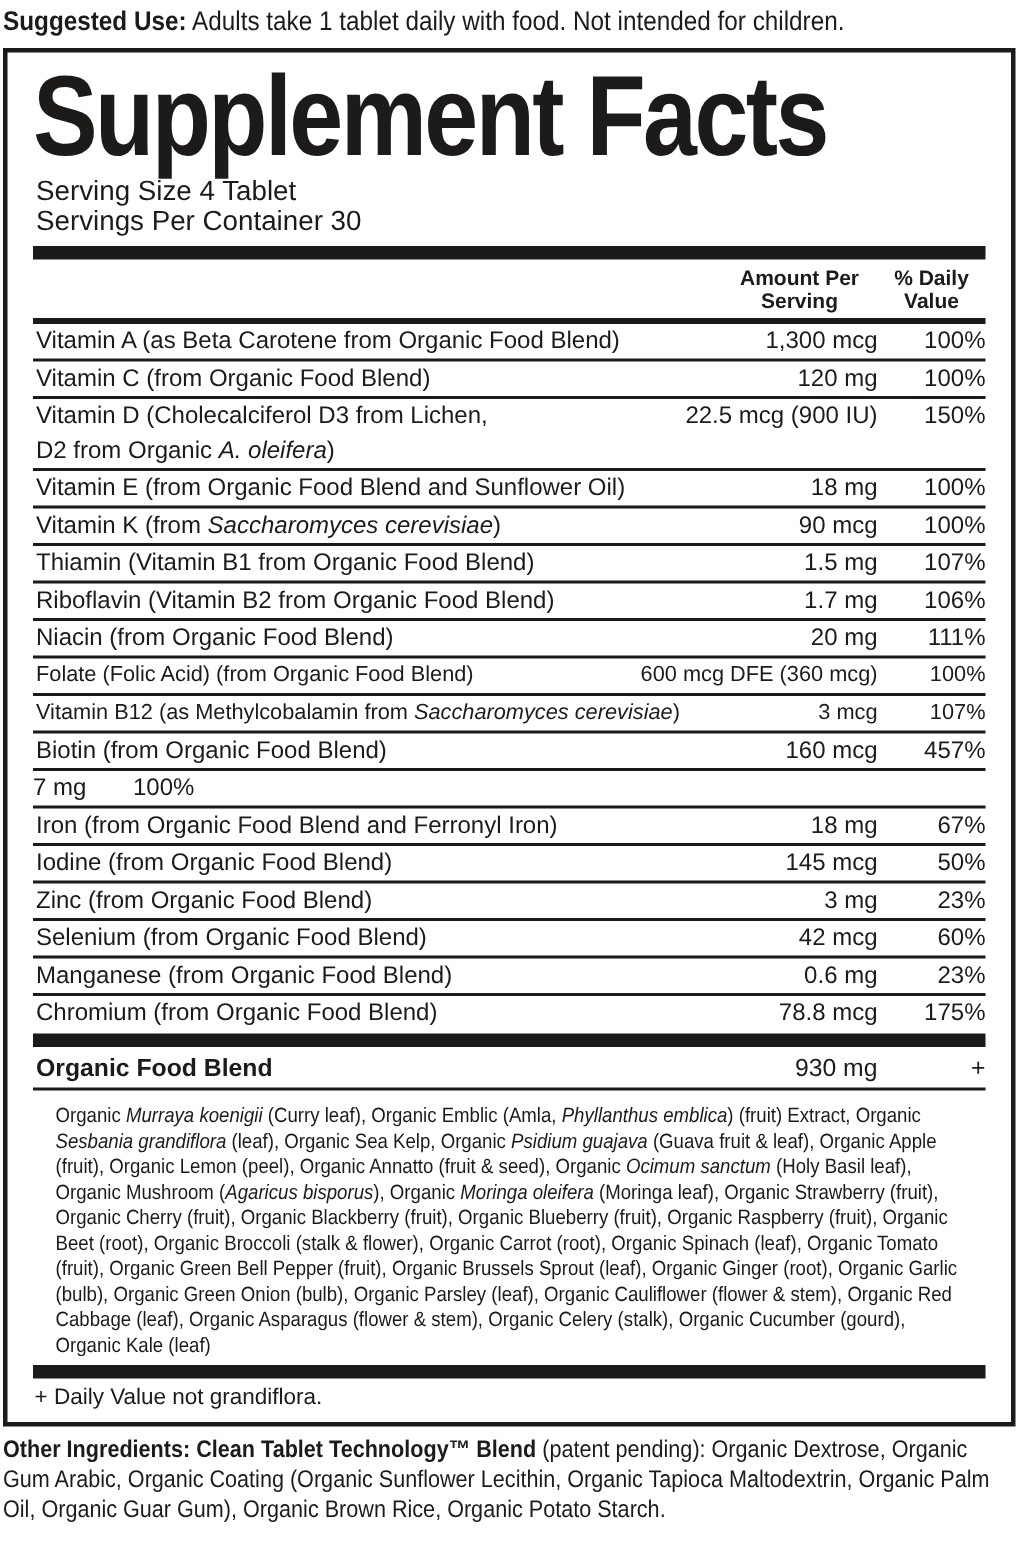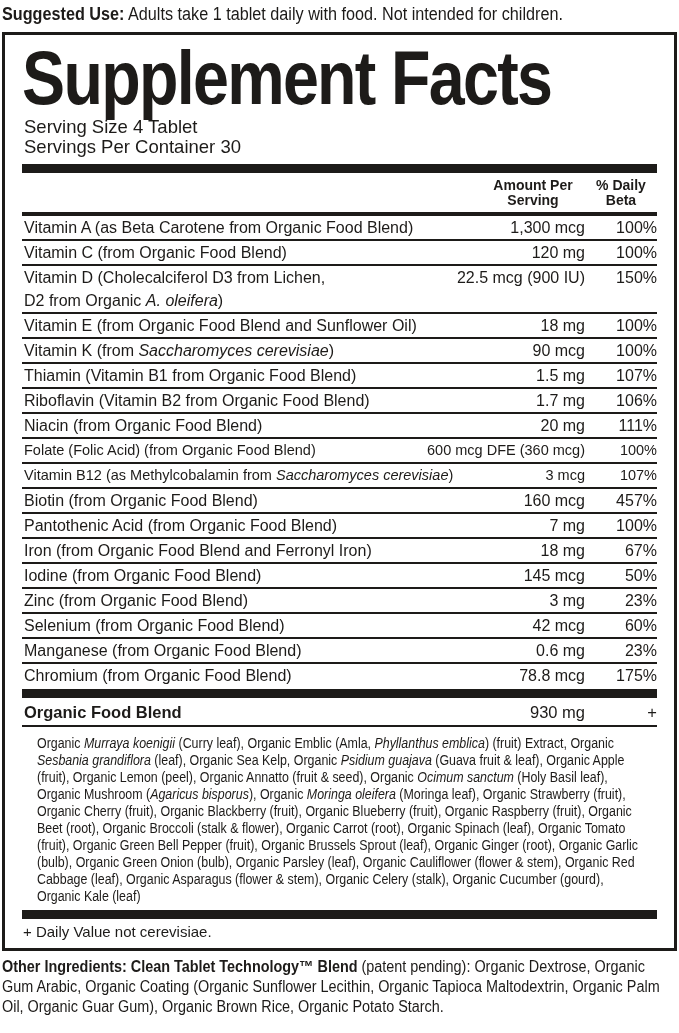--- a/index.html
+++ b/index.html
@@ -71,21 +71,21 @@
   <div class="serving-block">
     <div>Serving Size 4 Tablet</div>
     <div>Servings Per Container 30</div>
   </div>
 
   <div class="bar bar-thick"></div>
 
   <div class="col-headers">
     <span class="spacer"></span>
     <span class="hdr-amount">Amount Per Serving</span>
-    <span class="hdr-dv">% Daily Beta</span>
+    <span class="hdr-dv">% Daily Value</span>
   </div>
 
   <div class="bar bar-mid"></div>
 
   <div class="rows">
       <div class="row">
         <span class="row-name">Vitamin A (as Beta Carotene from Organic Food Blend)</span>
         <span class="row-amount">1,300 mcg</span>
         <span class="row-dv">100%</span>
       </div>
@@ -133,21 +133,20 @@
         <span class="row-name">Vitamin B12 (as Methylcobalamin from <i>Saccharomyces cerevisiae</i>)</span>
         <span class="row-amount">3 mcg</span>
         <span class="row-dv">107%</span>
       </div>
       <div class="row">
         <span class="row-name">Biotin (from Organic Food Blend)</span>
         <span class="row-amount">160 mcg</span>
         <span class="row-dv">457%</span>
       </div>
       <div class="row">
-        <span class="row-name">Pantothenic Acid (from Organic Food Blend)</span>
         <span class="row-amount">7 mg</span>
         <span class="row-dv">100%</span>
       </div>
       <div class="row">
         <span class="row-name">Iron (from Organic Food Blend and Ferronyl Iron)</span>
         <span class="row-amount">18 mg</span>
         <span class="row-dv">67%</span>
       </div>
       <div class="row">
         <span class="row-name">Iodine (from Organic Food Blend)</span>
@@ -183,17 +182,17 @@
     <span class="row-amount">930 mg</span>
     <span class="row-dv">+</span>
   </div>
 
   <div class="rule-thin"></div>
 
   <p class="blend-ingredients"><span class="condense">Organic <i>Murraya koenigii</i> (Curry leaf), Organic Emblic (Amla, <i>Phyllanthus emblica</i>) (fruit) Extract, Organic <i>Sesbania grandiflora</i> (leaf), Organic Sea Kelp, Organic <i>Psidium guajava</i> (Guava fruit &amp; leaf), Organic Apple (fruit), Organic Lemon (peel), Organic Annatto (fruit &amp; seed), Organic <i>Ocimum sanctum</i> (Holy Basil leaf), Organic Mushroom (<i>Agaricus bisporus</i>), Organic <i>Moringa oleifera</i> (Moringa leaf), Organic Strawberry (fruit), Organic Cherry (fruit), Organic Blackberry (fruit), Organic Blueberry (fruit), Organic Raspberry (fruit), Organic Beet (root), Organic Broccoli (stalk &amp; flower), Organic Carrot (root), Organic Spinach (leaf), Organic Tomato (fruit), Organic Green Bell Pepper (fruit), Organic Brussels Sprout (leaf), Organic Ginger (root), Organic Garlic (bulb), Organic Green Onion (bulb), Organic Parsley (leaf), Organic Cauliflower (flower &amp; stem), Organic Red Cabbage (leaf), Organic Asparagus (flower &amp; stem), Organic Celery (stalk), Organic Cucumber (gourd), Organic Kale (leaf)</span></p>
 
   <div class="bar bar-thick" style="margin-top:0"></div>
 
-  <p class="footnote">+ Daily Value not cerevisiae.</p>
+  <p class="footnote">+ Daily Value not grandiflora.</p>
 
 </section>
 
 <p class="other-ingredients"><span class="condense"><b>Other Ingredients: Clean Tablet Technology™ Blend</b><span> (patent pending): Organic Dextrose, Organic Gum Arabic, Organic Coating (Organic Sunflower Lecithin, Organic Tapioca Maltodextrin, Organic Palm Oil, Organic Guar Gum), Organic Brown Rice, Organic Potato Starch.</span></span></p>
 
 </body></html>

